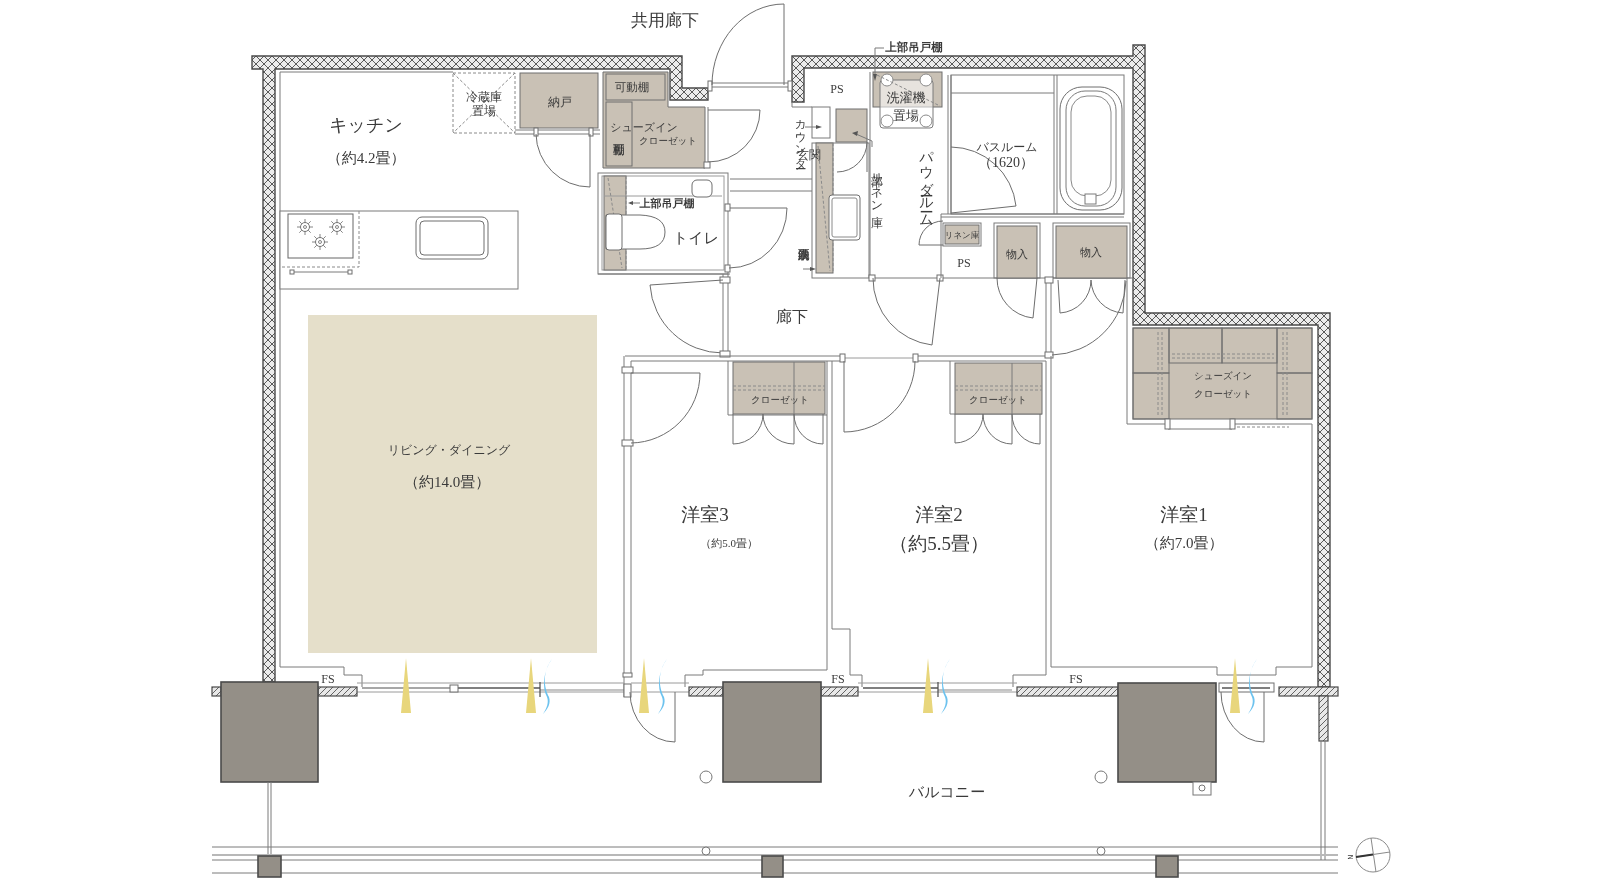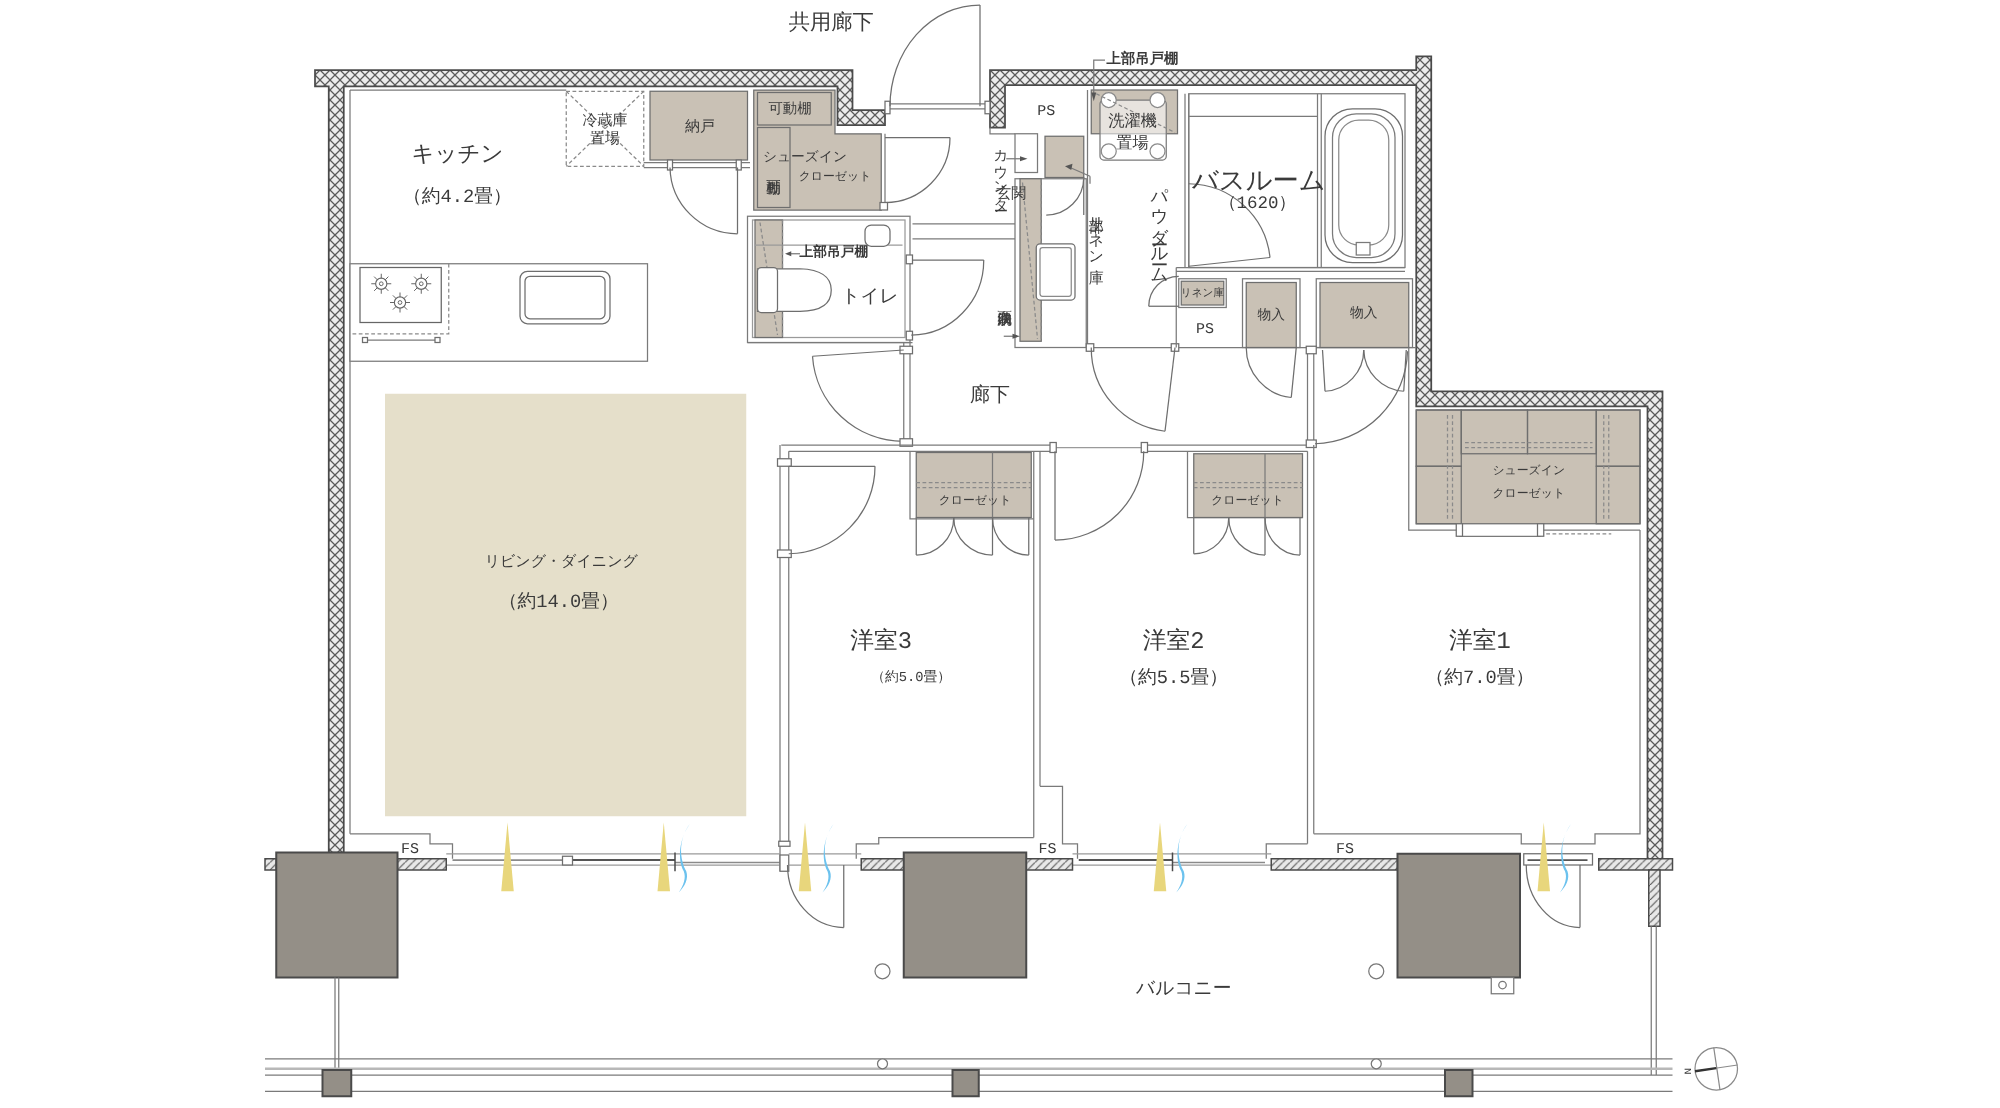--- a/index.html
+++ b/index.html
@@ -13,21 +13,21 @@
   .tint{ fill: #c9c1b5; stroke: #6e6e6e; stroke-width: 1; }
   .wall{ fill: url(#wallHatch); stroke: #4a4a4a; stroke-width: 1.4; }
   .bwall{ fill: url(#diagHatch); stroke: #4a4a4a; stroke-width: 1.2; }
   .pillar{ fill: #948f87; stroke: #4a4a4a; stroke-width: 1.6; }
   .frame{ fill: #ffffff; stroke: #6e6e6e; stroke-width: 1; }
   .cone{ fill: #e8d67c; }
   .wave{ fill: #6cc2ee; }
   .lbl {
     position: absolute; transform: translate(-50%, -50%);
     white-space: nowrap; line-height: 1; color: #3a3a3a;
-    font-family: Liberation Mono, monospace;
+    font-family: Liberation Serif, serif;
   }
   .vlbl {
     position: absolute; transform: translate(-50%, -50%);
     writing-mode: vertical-rl; text-orientation: upright;
     white-space: nowrap; line-height: 1; color: #3a3a3a;
     font-family: "DejaVu Serif", "Liberation Serif", serif;
   }
   .bold { font-weight: bold; }
 </style>
 </head>
@@ -383,37 +383,37 @@
 <div class="vlbl" style="left:800px;top:137px;font-size:11.5px">カウンター</div>
 <div class="lbl" style="left:837px;top:89px;font-size:12px">PS</div>
 <div class="vlbl" style="left:877px;top:185px;font-size:12px">上部リネン庫</div>
 <div class="vlbl" style="left:803px;top:240px;font-size:11.5px">洗面収納</div>
 
 <div class="lbl" style="left:906px;top:97px;font-size:13px">洗濯機</div>
 <div class="lbl" style="left:906px;top:115px;font-size:13px">置場</div>
 <div class="lbl bold" style="left:914px;top:48px;font-size:11.5px">上部吊戸棚</div>
 <div class="vlbl" style="left:927px;top:180px;font-size:14px">パウダールーム</div>
 
-<div class="lbl" style="left:1007px;top:147px;font-size:21px">バスルーム</div>
+<div class="lbl" style="left:1007px;top:147px;font-size:12px">バスルーム</div>
 <div class="lbl" style="left:1006px;top:163px;font-size:14px">（1620）</div>
 
 <div class="lbl" style="left:962px;top:235px;font-size:8.5px">リネン庫</div>
 <div class="lbl" style="left:964px;top:263px;font-size:12px">PS</div>
 <div class="lbl" style="left:1017px;top:254px;font-size:11px">物入</div>
 <div class="lbl" style="left:1091px;top:252px;font-size:11px">物入</div>
 
 <div class="lbl" style="left:792px;top:317px;font-size:16px">廊下</div>
 
 <div class="lbl" style="left:449px;top:450px;font-size:12px">リビング・ダイニング</div>
 <div class="lbl" style="left:447px;top:482px;font-size:15px">（約14.0畳）</div>
 
 <div class="lbl" style="left:705px;top:514px;font-size:19px">洋室3</div>
 <div class="lbl" style="left:729px;top:543px;font-size:11px">（約5.0畳）</div>
 <div class="lbl" style="left:939px;top:514px;font-size:19px">洋室2</div>
-<div class="lbl" style="left:939px;top:543px;font-size:15px">（約5.5畳）</div>
+<div class="lbl" style="left:939px;top:543px;font-size:19px">（約5.5畳）</div>
 <div class="lbl" style="left:1184px;top:514px;font-size:19px">洋室1</div>
 <div class="lbl" style="left:1184px;top:543px;font-size:15px">（約7.0畳）</div>
 
 <div class="lbl" style="left:780px;top:401px;font-size:9.5px">クローゼット</div>
 <div class="lbl" style="left:998px;top:401px;font-size:9.5px">クローゼット</div>
 <div class="lbl" style="left:1223px;top:377px;font-size:9.5px">シューズイン</div>
 <div class="lbl" style="left:1223px;top:395px;font-size:9.5px">クローゼット</div>
 
 <div class="lbl" style="left:328px;top:679px;font-size:12px">FS</div>
 <div class="lbl" style="left:838px;top:679px;font-size:12px">FS</div>

